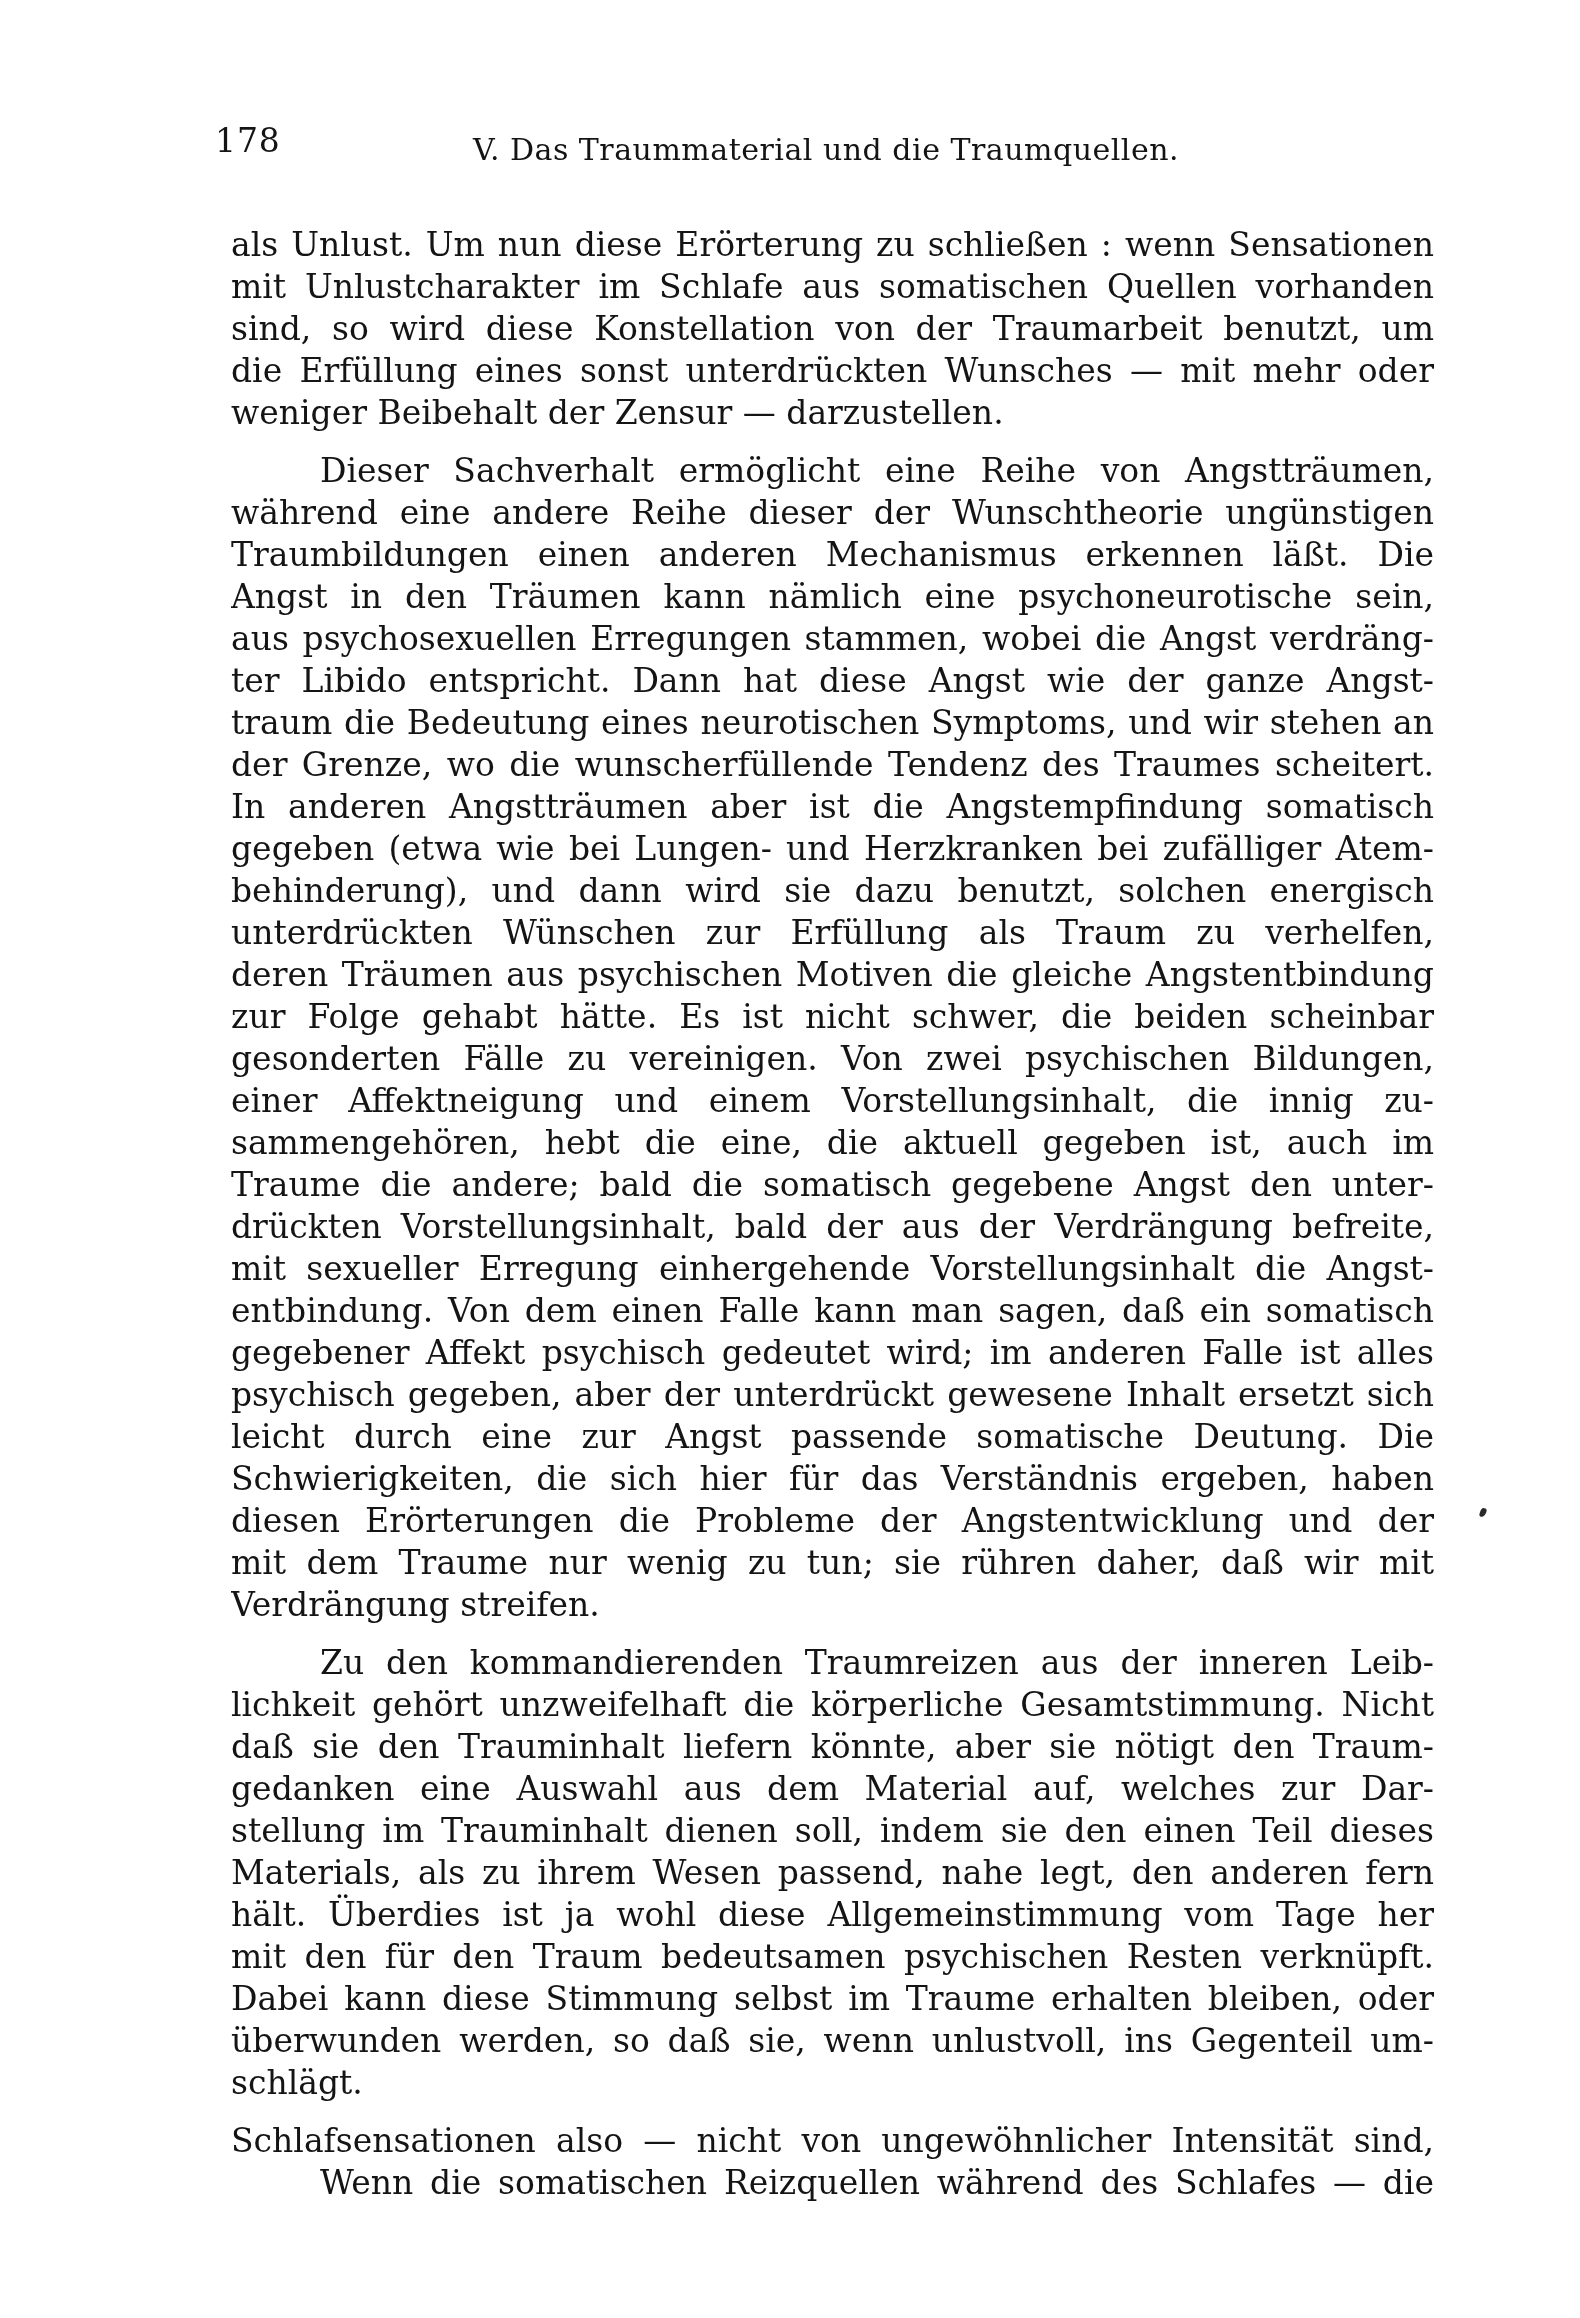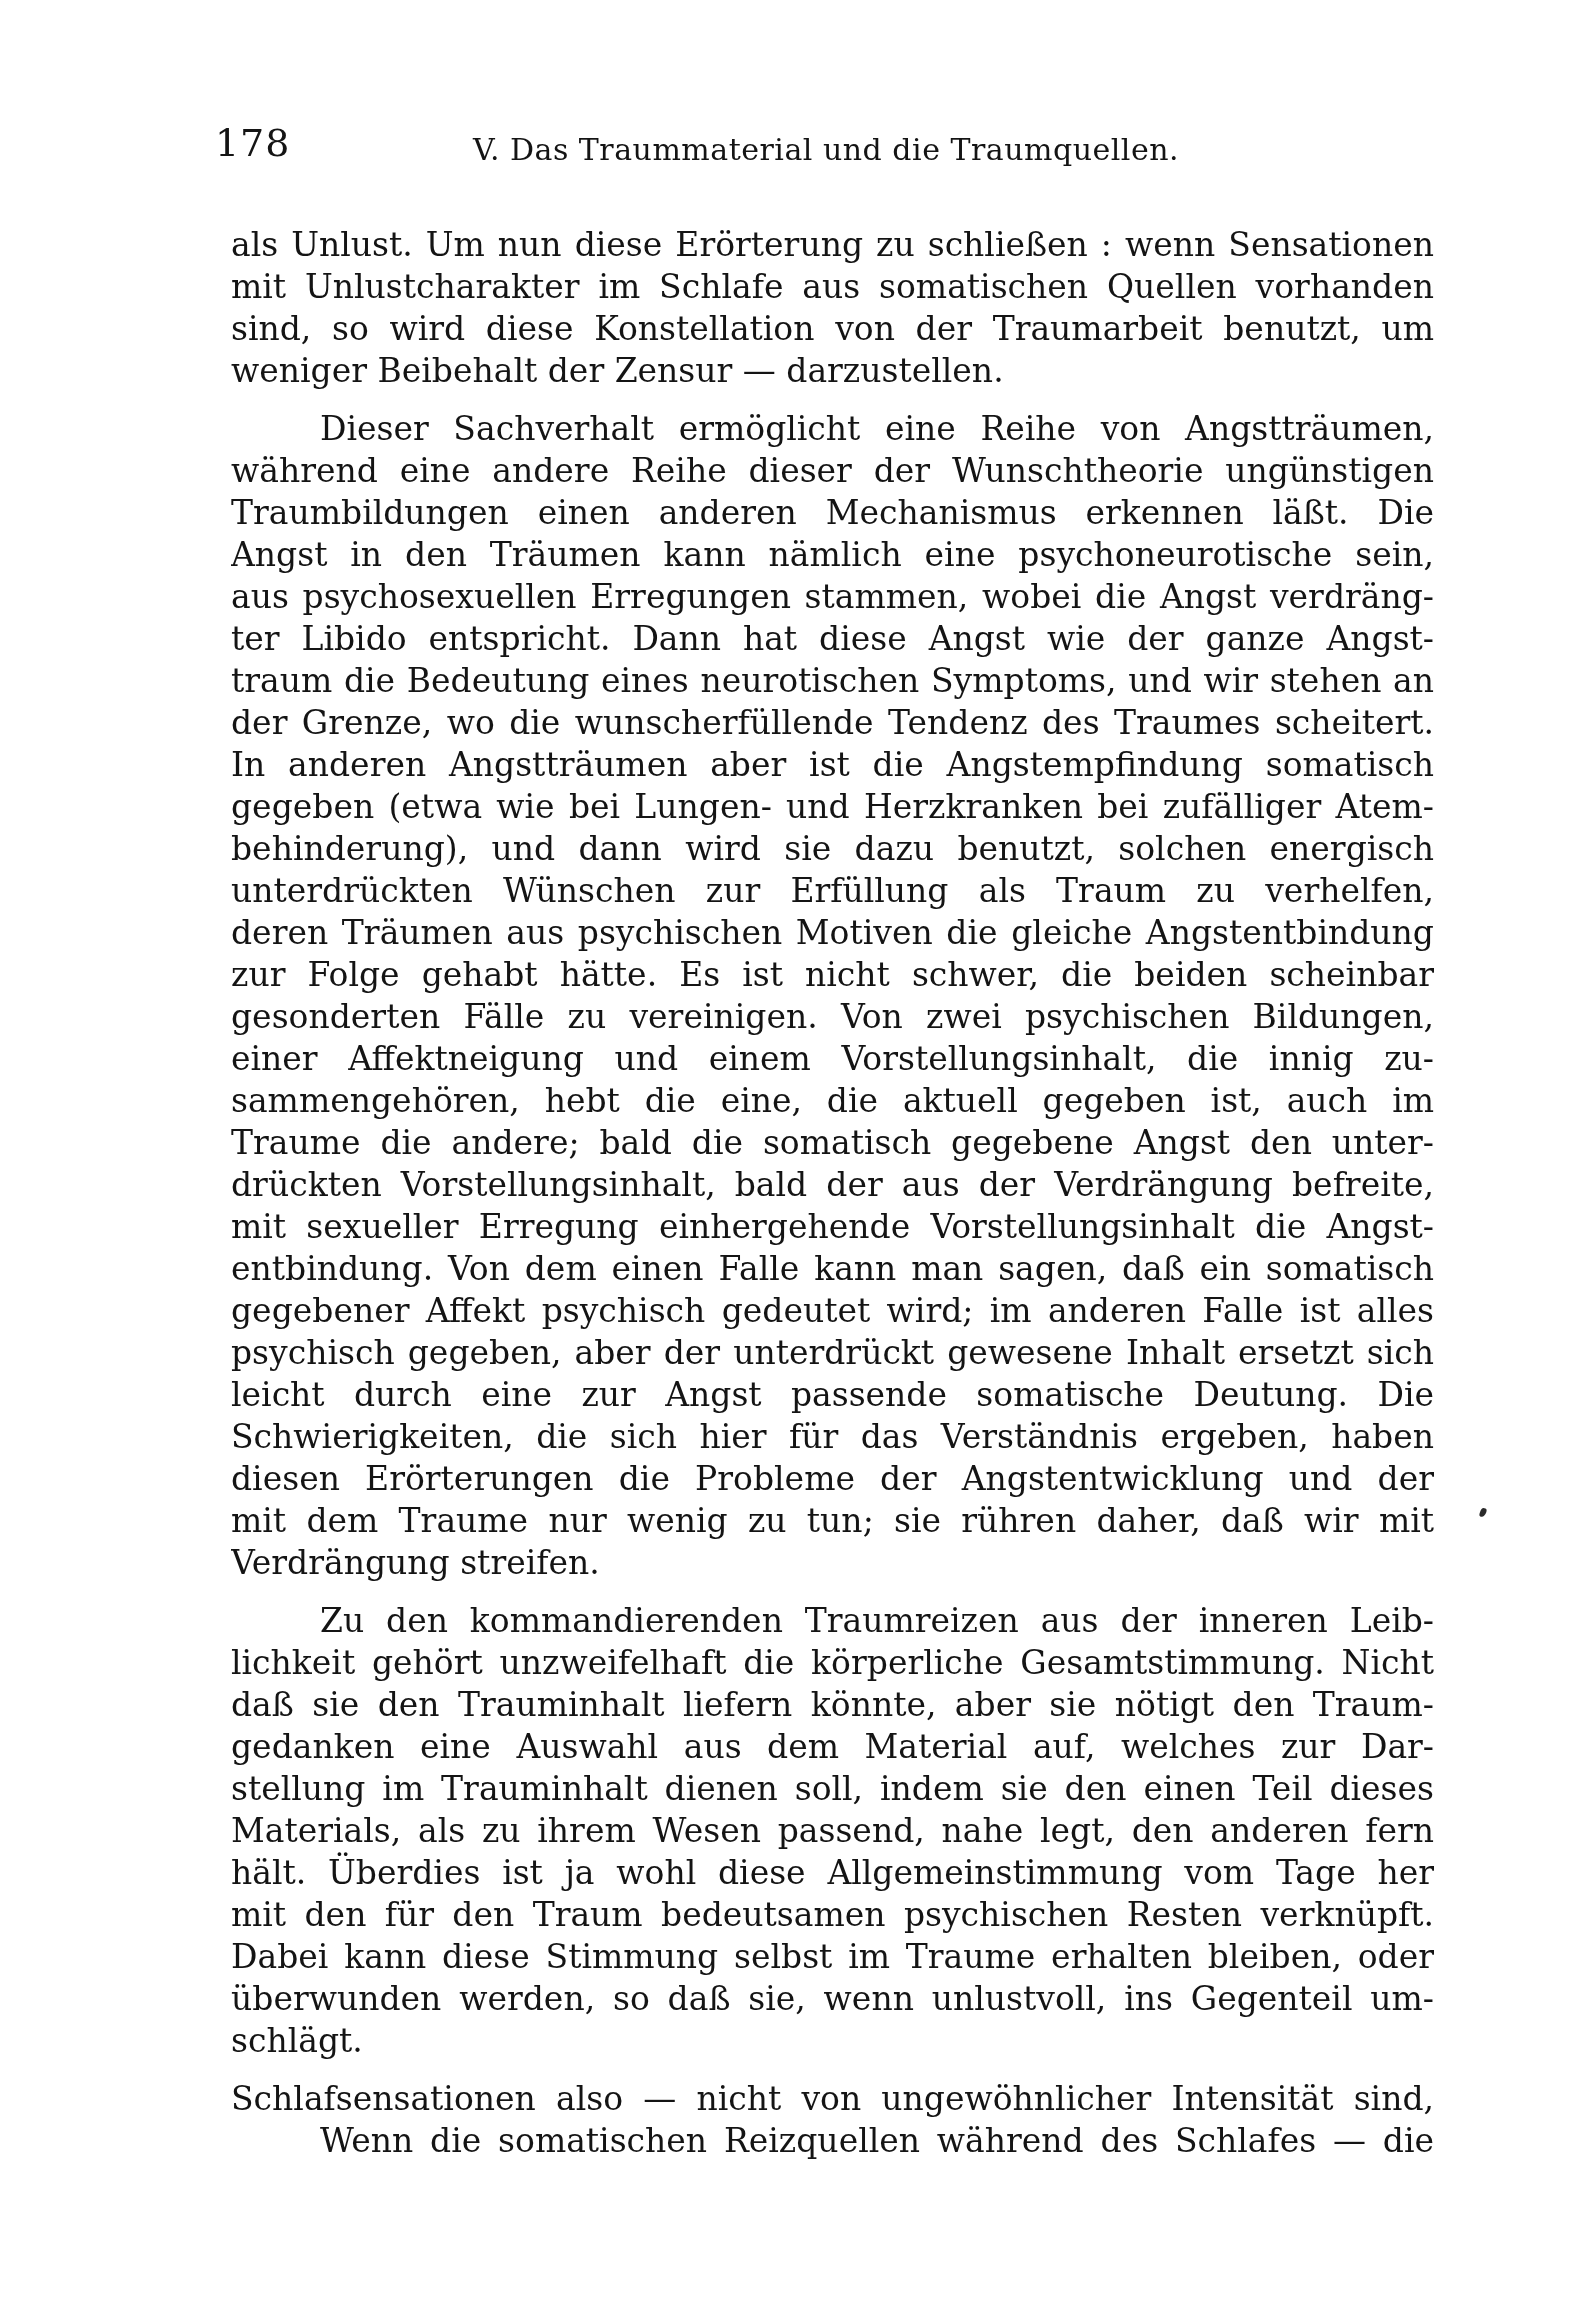--- a/index.html
+++ b/index.html
@@ -20,21 +20,21 @@
     position: absolute;
     left: 215px;
     top: 121px;
     width: 1235px;
     height: 47px;
   }
   .page-number {
     position: absolute;
     left: 0;
     top: 0;
-    font-size: 38px;
+    font-size: 33px;
     letter-spacing: 0.9px;
   }
   .header-title {
     position: absolute;
     left: 0;
     right: 0;
     top: 2.8px;
     text-align: center;
     font-size: 30px;
     padding-right: 13px;
@@ -84,20 +84,21 @@
 <div class="page">
   <div class="running-header">
     <span class="page-number">178</span>
     <span class="header-title">V. Das Traummaterial und die Traumquellen.</span>
   </div>
   <main class="body-text" id="body-text">
       <div class="paragraph">
         <div class="line justify">als Unlust. Um nun diese Erörterung zu schließen : wenn Sensationen</div>
         <div class="line justify">mit Unlustcharakter im Schlafe aus somatischen Quellen vorhanden</div>
         <div class="line justify">sind, so wird diese Konstellation von der Traumarbeit benutzt, um</div>
+        <div class="line justify">die Erfüllung eines sonst unterdrückten Wunsches — mit mehr oder</div>
         <div class="line no-justify">weniger Beibehalt der Zensur — darzustellen.</div>
       </div>
       <div class="paragraph">
         <div class="line indent justify">Dieser Sachverhalt ermöglicht eine Reihe von Angstträumen,</div>
         <div class="line justify">während eine andere Reihe dieser der Wunschtheorie ungünstigen</div>
         <div class="line justify">Traumbildungen einen anderen Mechanismus erkennen läßt. Die</div>
         <div class="line justify">Angst in den Träumen kann nämlich eine psychoneurotische sein,</div>
         <div class="line justify">aus psychosexuellen Erregungen stammen, wobei die Angst verdräng-</div>
         <div class="line justify">ter Libido entspricht. Dann hat diese Angst wie der ganze Angst-</div>
         <div class="line justify">traum die Bedeutung eines neurotischen Symptoms, und wir stehen an</div>

